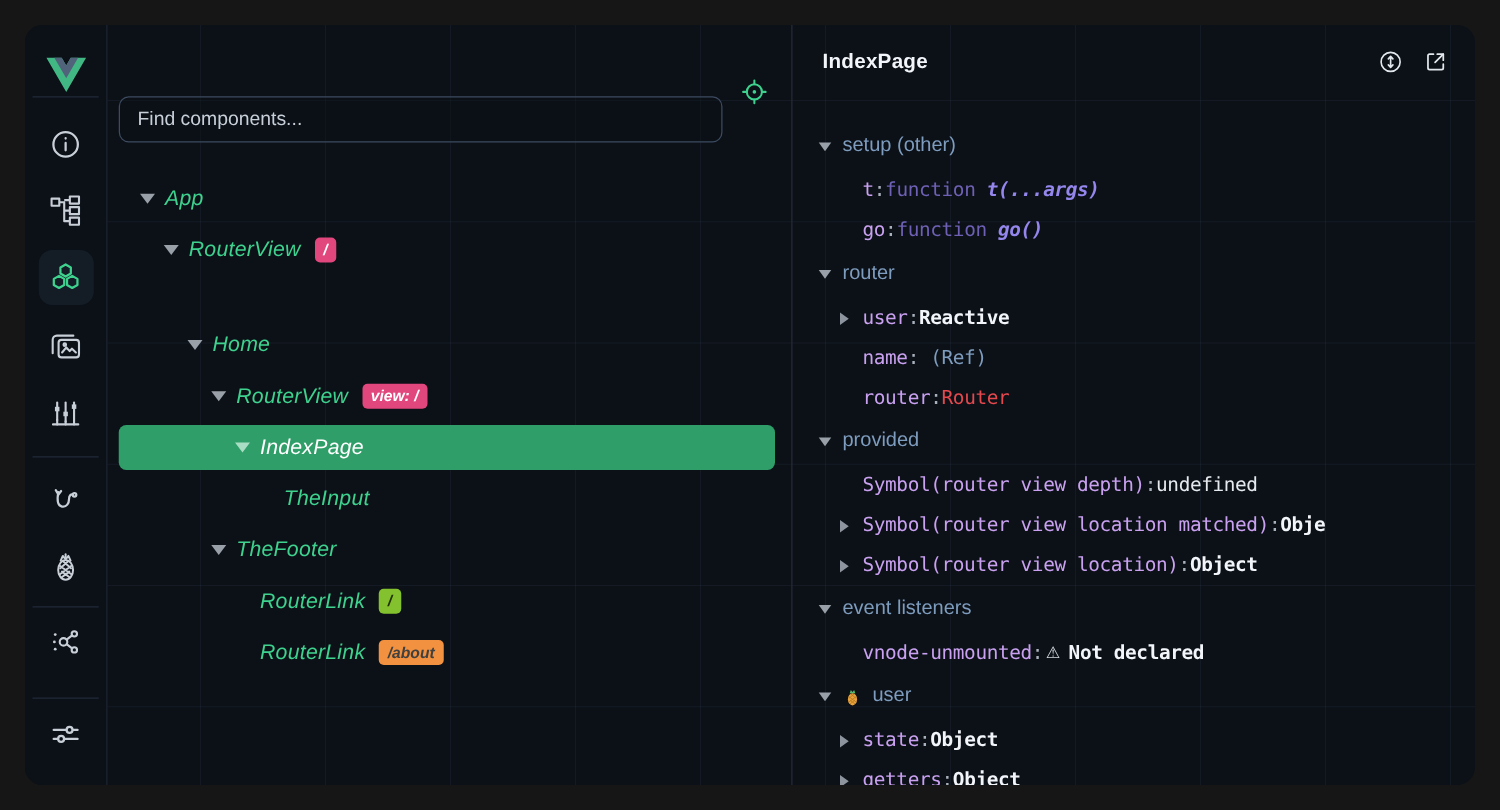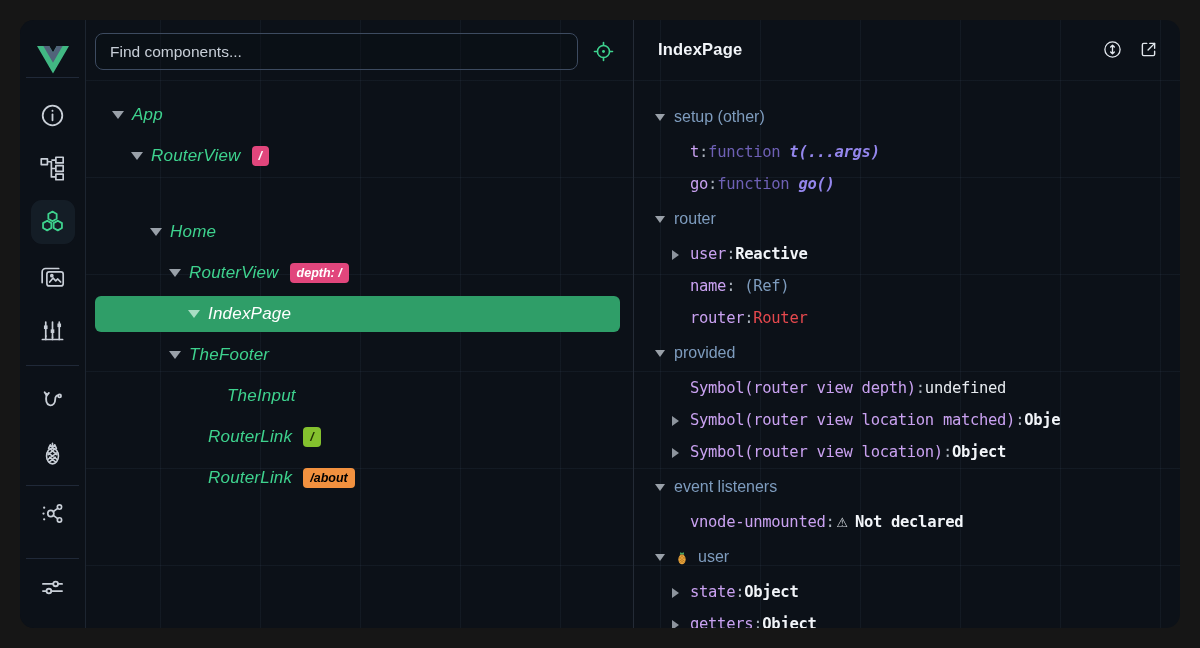--- a/index.html
+++ b/index.html
@@ -35,37 +35,37 @@
   .logo{position:absolute;top:26px;left:50%;transform:translateX(-50%);width:32px;height:28px;display:flex;align-items:center;justify-content:center;cursor:pointer;}
   .sb-div{position:absolute;left:6px;right:6px;height:1px;background:#202938;}
   .sb-item{position:absolute;left:50%;transform:translateX(-50%);width:44px;height:44px;display:flex;align-items:center;justify-content:center;color:var(--ico);background:transparent;border:none;border-radius:11px;cursor:pointer;}
   .sb-item svg{width:27px;height:27px;}
   .sb-item.active{color:var(--green);background:rgba(110,150,190,0.09);}
   
   .tree-panel{flex:0 0 547px;width:547px;position:relative;padding:13px 0 0 9px;}
   .search-row{display:flex;align-items:center;}
   .search-input{
     width:483px;height:37px;background:rgba(9,13,19,0.35);border:1px solid #3d4b60;border-radius:8px;
-    color:#e9edf2;font-size:15.5px;padding:0 14px;font-family:"Liberation Sans",sans-serif;outline:none;
+    color:#e9edf2;font-size:15.5px;padding:0 14px;font-family:"Liberation Sans",sans-serif;outline:none;margin-top:44px;
   }
   .search-input::placeholder{color:#c8cfd8;opacity:1;}
   .target-btn{background:none;border:none;margin-left:10px;width:30px;height:30px;display:flex;align-items:center;justify-content:center;color:var(--green);cursor:pointer;}
   .target-btn svg{width:23px;height:23px;}
   #tree-list{margin-top:27px;}
   .trow{display:flex;align-items:center;height:36px;margin:0 13px 5px 0;border-radius:6px;cursor:pointer;font-style:italic;}
   .trow .tslot{width:12px;margin-right:8px;display:flex;justify-content:center;flex:0 0 12px;}
   .tri-d{width:0;height:0;border-left:6px solid transparent;border-right:6px solid transparent;border-top:8px solid var(--tri);}
   .tlabel{font-size:17px;font-weight:500;color:var(--green);letter-spacing:.2px;}
   .trow.selected{background:var(--sel);}
   .trow.selected .tlabel{color:#ffffff;}
   .trow.selected .tri-d{border-top-color:#a9ddc4;}
   .badge{margin-left:11px;font-size:12.5px;font-weight:700;padding:2.5px 7px;border-radius:4px;line-height:1.2;}
   .badge-pink{background:#e1467c;color:#ffffff;}
   .badge-lime{background:#84c12e;color:#213103;}
-  .badge-orange{background:#f2913f;color:#000000;}
+  .badge-orange{background:#f2913f;color:#404040;}
   
   .inspector{flex:1;border-left:1px solid #242b36;position:relative;overflow:hidden;}
   .insp-header{height:58px;display:flex;align-items:center;padding:0 20px 0 24px;}
   .insp-title{color:var(--white);font-size:16.5px;font-weight:600;letter-spacing:.2px;flex:1;}
   .insp-actions{display:flex;align-items:center;gap:12px;}
   .insp-actions button{background:none;border:none;color:#e2e7ed;width:24px;height:24px;display:flex;align-items:center;justify-content:center;cursor:pointer;}
   .insp-actions svg{width:21px;height:21px;}
   #sections{padding:20px 0 0 21px;}
   .sec-header{height:38px;display:flex;align-items:center;gap:9px;cursor:pointer;}
   .sec-tri{width:0;height:0;border-left:5.5px solid transparent;border-right:5.5px solid transparent;border-top:7px solid var(--tri);}
@@ -213,37 +213,37 @@
           <span class="tslot">
             <span class="tri-d"></span>
           </span>
           <span class="tlabel">Home</span>
         </div>
         <div class="trow" style="padding-left: 74px;">
           <span class="tslot">
             <span class="tri-d"></span>
           </span>
           <span class="tlabel">RouterView</span>
-          <span class="badge badge-pink">depth: /</span>
+          <span class="badge badge-pink">view: /</span>
         </div>
         <div class="trow selected" style="padding-left: 93px;">
           <span class="tslot">
             <span class="tri-d"></span>
           </span>
           <span class="tlabel">IndexPage</span>
-        </div>
-        <div class="trow" style="padding-left: 74px;">
-          <span class="tslot">
-            <span class="tri-d"></span>
-          </span>
-          <span class="tlabel">TheFooter</span>
         </div>
         <div class="trow" style="padding-left: 112px;">
           <span class="tslot"></span>
           <span class="tlabel">TheInput</span>
+        </div>
+        <div class="trow" style="padding-left: 74px;">
+          <span class="tslot">
+            <span class="tri-d"></span>
+          </span>
+          <span class="tlabel">TheFooter</span>
         </div>
         <div class="trow" style="padding-left: 93px;">
           <span class="tslot"></span>
           <span class="tlabel">RouterLink</span>
           <span class="badge badge-lime">/</span>
         </div>
         <div class="trow" style="padding-left: 93px;">
           <span class="tslot"></span>
           <span class="tlabel">RouterLink</span>
           <span class="badge badge-orange">/about</span>

